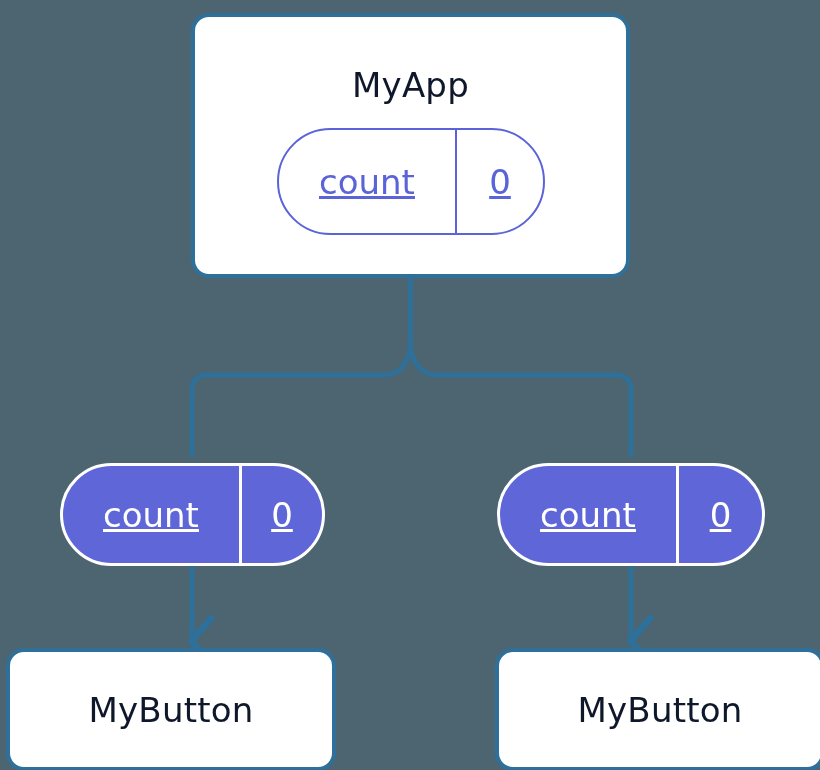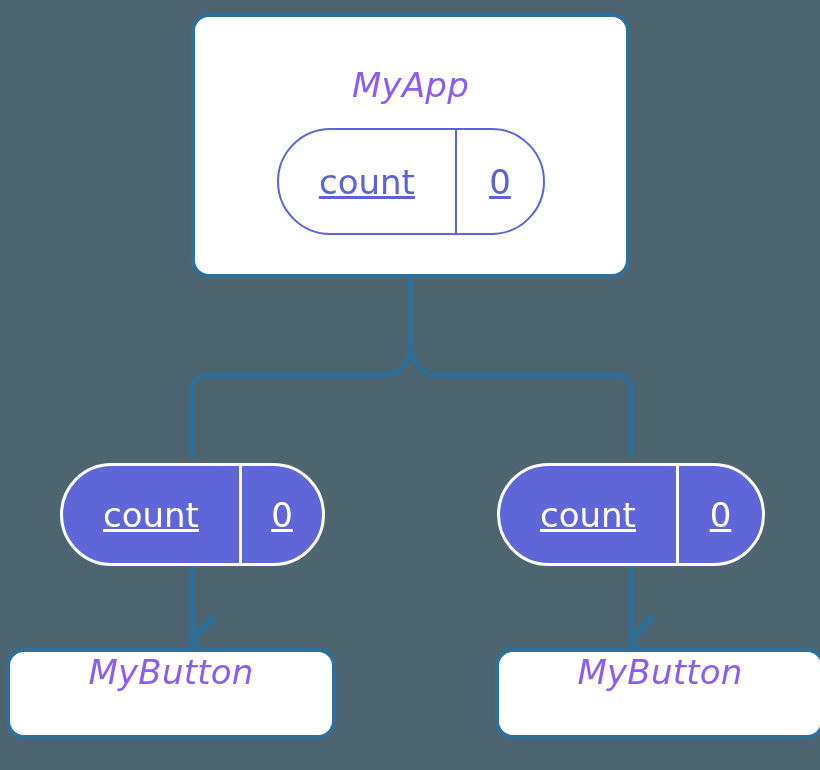--- a/index.html
+++ b/index.html
@@ -34,43 +34,43 @@
     position: absolute;
     background: #ffffff;
     border: 4px solid #2e7099;
     border-radius: 16px;
     box-sizing: border-box;
     display: flex;
     flex-direction: column;
     align-items: center;
   }
   .comp-title {
-    color: #8b5cf6;
+    color: #0f172a;
     font-size: 34px;
     font-weight: 400;
     letter-spacing: 0.2px;
     white-space: nowrap;
-    font-style: italic;
   }
 
   #app-box {
     left: 191px;
     top: 13px;
     width: 439px;
     height: 265px;
     border-radius: 18px;
   }
   #app-box .comp-title {
     margin-top: 48px;
   }
 
   .button-box {
     width: 330px;
-    height: 91px;
+    height: 123px;
     border-radius: 18px;
+    justify-content: center;
   }
   #button-box-left  { left: 6px;   top: 648px; }
   #button-box-right { left: 495px; top: 648px; }
 
   
   .pill {
     position: absolute;
     box-sizing: border-box;
     display: flex;
     align-items: stretch;

